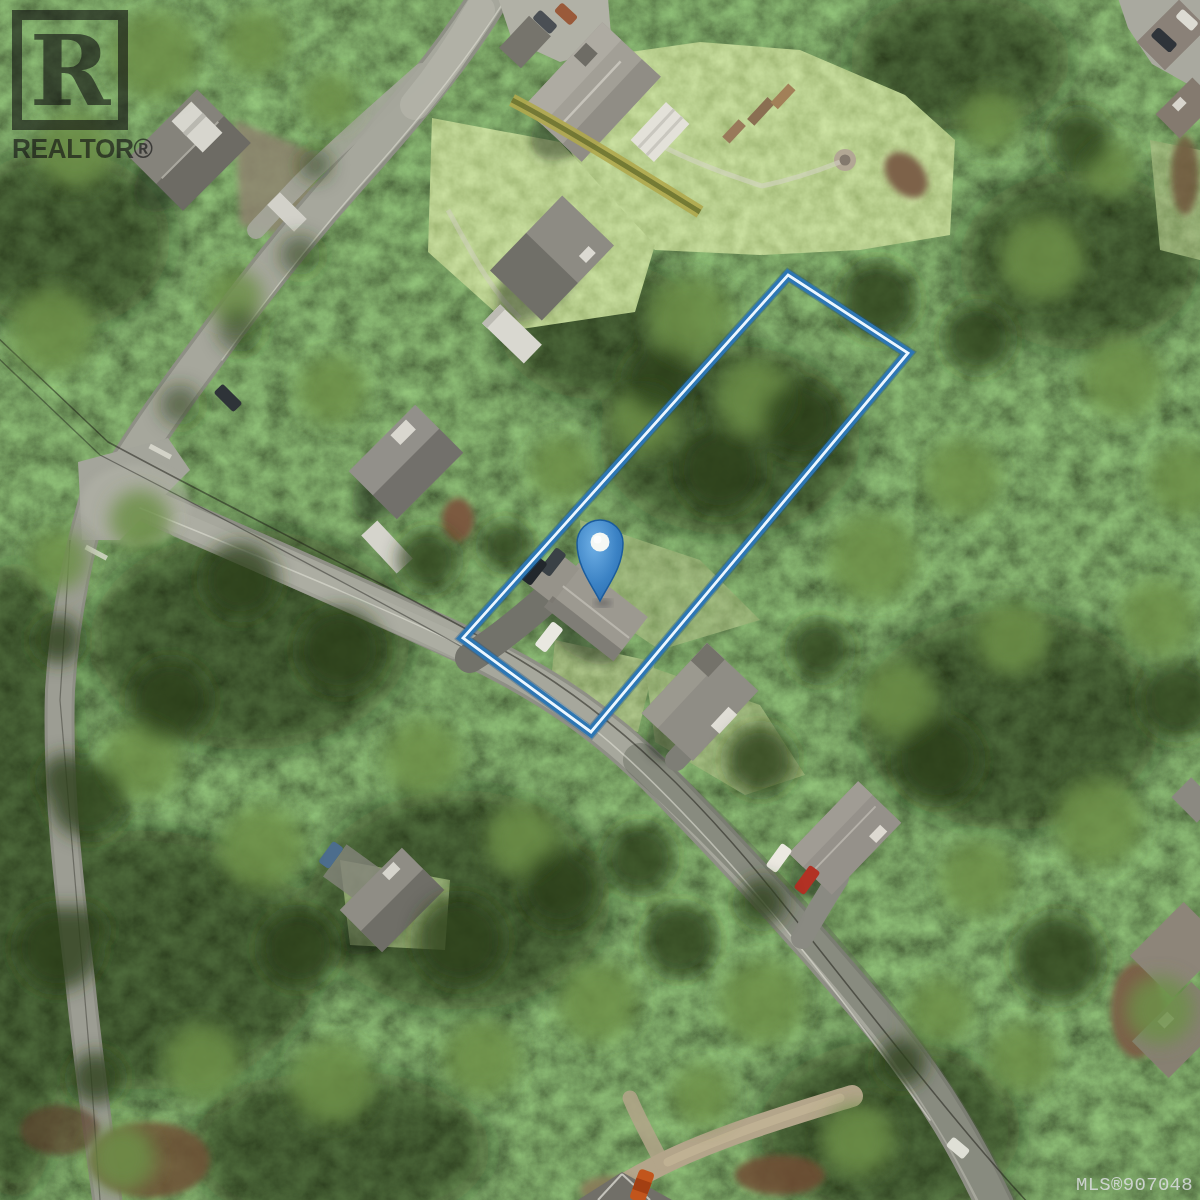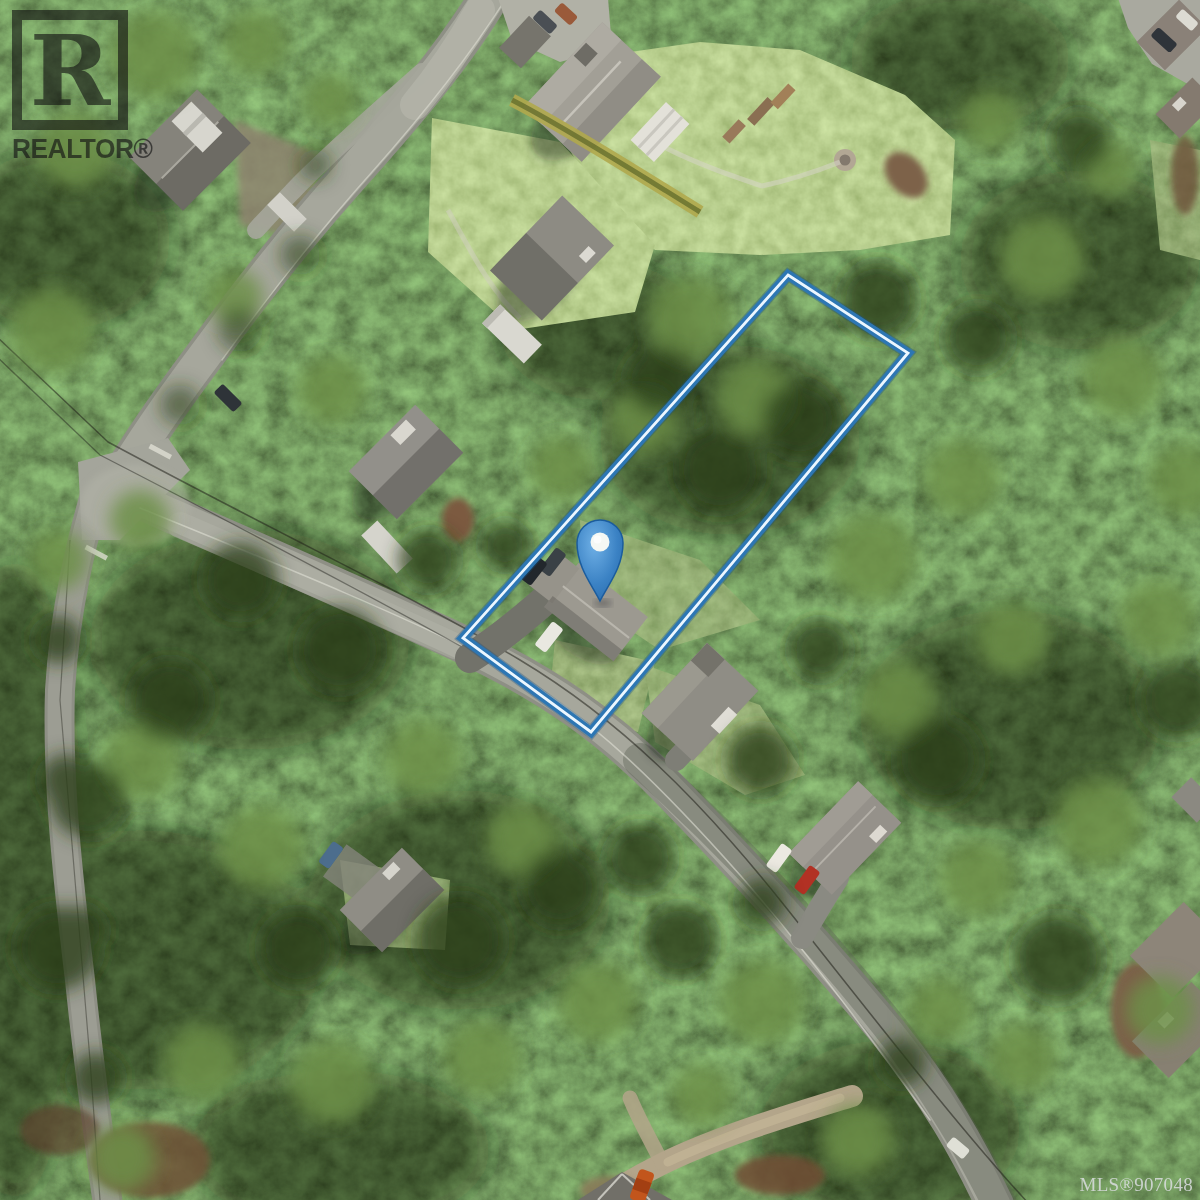--- a/index.html
+++ b/index.html
@@ -10,21 +10,21 @@
   .realtor{position:absolute;left:12px;top:10px;z-index:5;}
   .realtor-box{width:96px;height:100px;border:10px solid rgba(18,18,18,.62);
                display:flex;align-items:center;justify-content:center;}
   .realtor-r{font-family:"DejaVu Serif",serif;font-weight:bold;font-size:97px;line-height:.92;
              color:rgba(18,18,18,.62);transform:translateY(2px);}
   .realtor-word{margin-top:3px;font-family:"Liberation Sans",sans-serif;font-weight:700;
                 font-size:28px;letter-spacing:-.5px;color:rgba(22,22,22,.66);
                 transform:scaleX(.94);transform-origin:left center;white-space:nowrap;}
   
   .mls{position:absolute;right:7px;bottom:4px;z-index:5;font-size:19px;letter-spacing:.3px;
-       color:rgba(218,221,224,.85);font-family:Liberation Serif, serif;}
+       color:rgba(218,221,224,.85);font-family:Liberation Mono, monospace;}
 </style>
 </head>
 <body>
 
 <div class="stage">
 
 <svg width="1200" height="1200" viewBox="0 0 1200 1200">
   <defs>
     <filter id="f-forest" x="-2%" y="-2%" width="104%" height="104%">
       <feTurbulence type="fractalNoise" baseFrequency="0.045" numOctaves="5" seed="11" stitchTiles="stitch"></feTurbulence>

